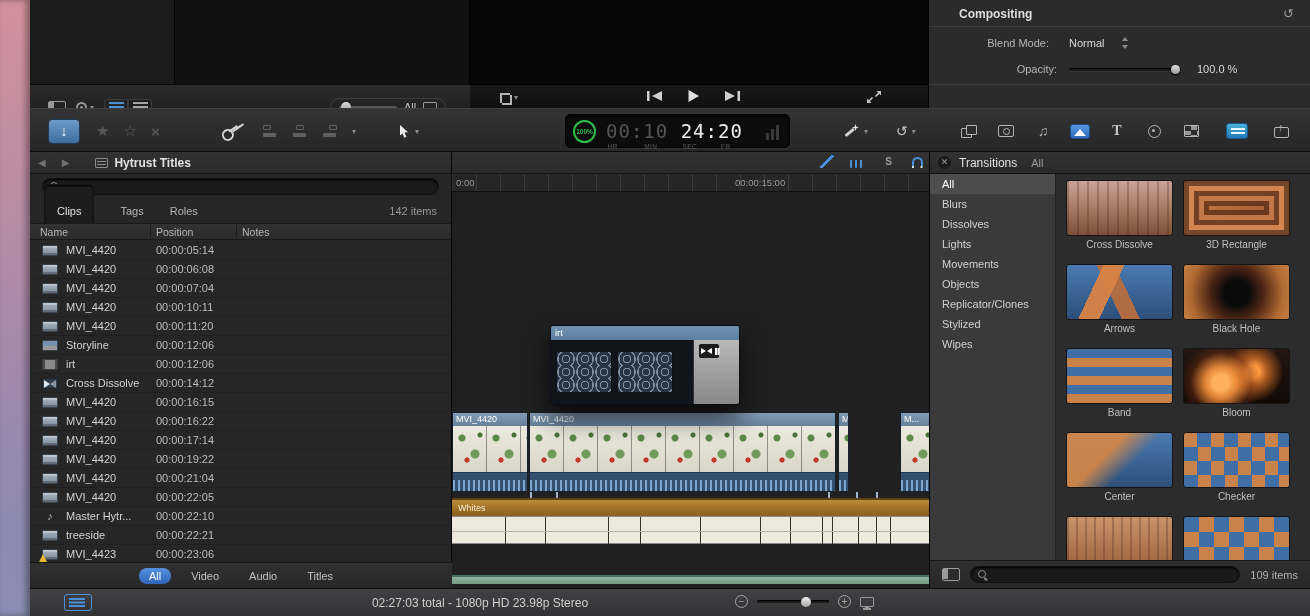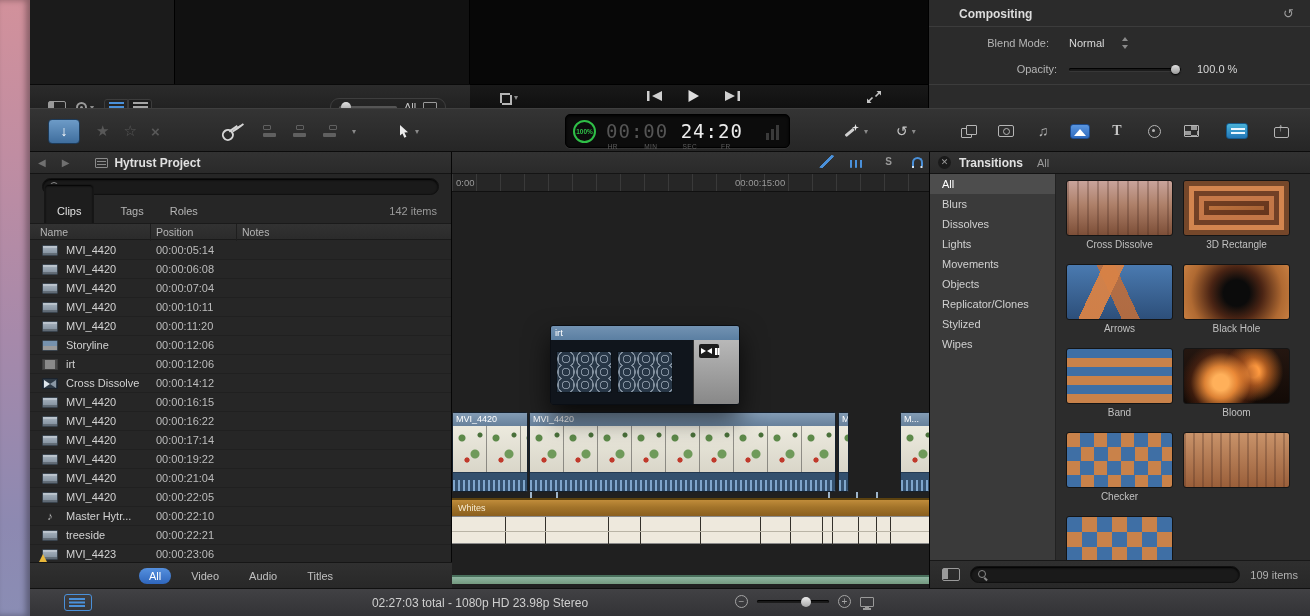--- a/index.html
+++ b/index.html
@@ -193,21 +193,21 @@
   .fc-right { margin-left:auto; width:46px; align-self:stretch; background:linear-gradient(180deg,#b8b8b8,#888); position:relative; border-left:1px solid #333; }
   .fc-badge { position:absolute; left:5px; top:4px; width:20px; height:14px; background:#1c1c1c; border-radius:2px; }
   .fc-badge::before { content:""; position:absolute; left:2px; top:3.5px; border-top:3.5px solid transparent; border-bottom:3.5px solid transparent; border-left:5px solid #fff; }
   .fc-badge::after { content:""; position:absolute; left:8px; top:3.5px; border-top:3.5px solid transparent; border-bottom:3.5px solid transparent; border-right:5px solid #fff; }
   .fc-bars { position:absolute; left:16px; top:3.5px; width:1.5px; height:7px; background:#fff; box-shadow:2.5px 0 0 #fff; }
 
   
   .transitions { position:absolute; left:930px; top:152px; width:380px; height:436px; background:#2c2c2c; }
   .tr-header { height:22px; background:linear-gradient(180deg,#323232,#2a2a2a); border-bottom:1px solid #141414; display:flex; align-items:center; }
   .tr-close { width:13px; height:13px; border-radius:50%; background:#1a1a1a; color:#9a9a9a; font-size:9px; line-height:13px; text-align:center; margin:0 8px; }
-  .tr-title { font-size:12px; font-weight:bold; color:#e0e0e0; margin-right:14px; }
+  .tr-title { font-size:12px; font-weight:normal; color:#e0e0e0; margin-right:14px; }
   .tr-scope { font-size:11px; color:#9a9a9a; }
   .tr-cats { position:absolute; left:0; top:22px; width:126px; bottom:28px; background:#3a3a3a; border-right:1px solid #222; overflow:hidden; }
   .cat { height:20px; line-height:20px; padding-left:12px; color:#d0d0d0; font-size:11px; white-space:nowrap; }
   .cat.sel { background:#4d4d4d; color:#fff; }
   .tr-grid { position:absolute; left:126px; top:22px; right:0; bottom:28px; overflow:hidden; padding:6px 0 0 10px; display:flex; flex-wrap:wrap; align-content:flex-start; }
   .tcard { width:117px; margin-bottom:13px; }
   .thumb { width:107px; height:56px; border-radius:3px; border:1px solid #151515; }
   .tlabel { text-align:center; width:107px; color:#c0c0c0; font-size:10px; margin-top:3px; height:12px; }
   .t-crossdis { background:repeating-linear-gradient(90deg, rgba(70,40,30,.28) 0 2px, transparent 2px 10px), linear-gradient(180deg,#c9a49b 0%,#ad7f68 45%,#7d4f38 100%); }
   .t-rect3d { background:linear-gradient(160deg,#d98a4a,#8a4a28); box-shadow:inset 0 0 0 5px rgba(40,20,12,.55), inset 0 0 0 10px rgba(235,150,90,.8), inset 0 0 0 15px rgba(60,28,16,.6), inset 0 0 0 20px rgba(225,140,85,.75), inset 0 0 0 25px rgba(70,32,18,.65); }
@@ -346,21 +346,21 @@
     <div class="tool" style="left:368px; gap:5px;">
       <svg width="12" height="15" viewBox="0 0 12 15">
           <path d="M2 1 L10 8.2 L6.4 8.6 L8.4 12.8 L6.3 13.8 L4.5 9.6 L2 11.4 Z" fill="#ececec"></path>
         </svg>
       <span class="caret">▾</span>
     </div>
 
     <div class="tc-box">
       <span class="tc-ring">100%</span>
       <span class="tc-digits">
-        <span class="tc-dim">00:00</span>
+        <span class="tc-dim">00:10</span>
         <span class="tc-bright">24:20</span>
       </span>
       <span class="tc-units">
         <span>HR</span>
           <span>MIN</span>
           <span>SEC</span>
           <span>FR</span>
       </span>
       <span class="tc-meter">
           <i style="height:7px;"></i>
@@ -406,21 +406,21 @@
     <div class="tool" style="left:1243px;">
         <span class="ic-share"></span>
       </div>
   </section>
 
   <section class="left-panel">
     <div class="panel-header">
       <span class="nav-arrow">◀</span>
       <span class="nav-arrow">▶</span>
       <span class="proj-icon"></span>
-      <span class="panel-title">Hytrust Project</span>
+      <span class="panel-title">Hytrust Titles</span>
     </div>
     <div class="search-row">
       <div class="search-field">
         <span class="mag"></span>
         <input value="" style="">
       </div>
     </div>
     <div class="tabs-row" id="browser-tabs">
       <span class="btab sel">Clips</span>
         <span class="btab">Tags</span>
@@ -641,20 +641,24 @@
         </div>
         <div class="tcard">
           <div class="thumb t-band"></div>
           <div class="tlabel">Band</div>
         </div>
         <div class="tcard">
           <div class="thumb t-bloom"></div>
           <div class="tlabel">Bloom</div>
         </div>
         <div class="tcard">
+          <div class="thumb t-centerw"></div>
+          <div class="tlabel">Center</div>
+        </div>
+        <div class="tcard">
           <div class="thumb t-checker"></div>
           <div class="tlabel">Checker</div>
         </div>
         <div class="tcard">
           <div class="thumb t-part1"></div>
         </div>
         <div class="tcard">
           <div class="thumb t-part2"></div>
         </div>
       </div>

